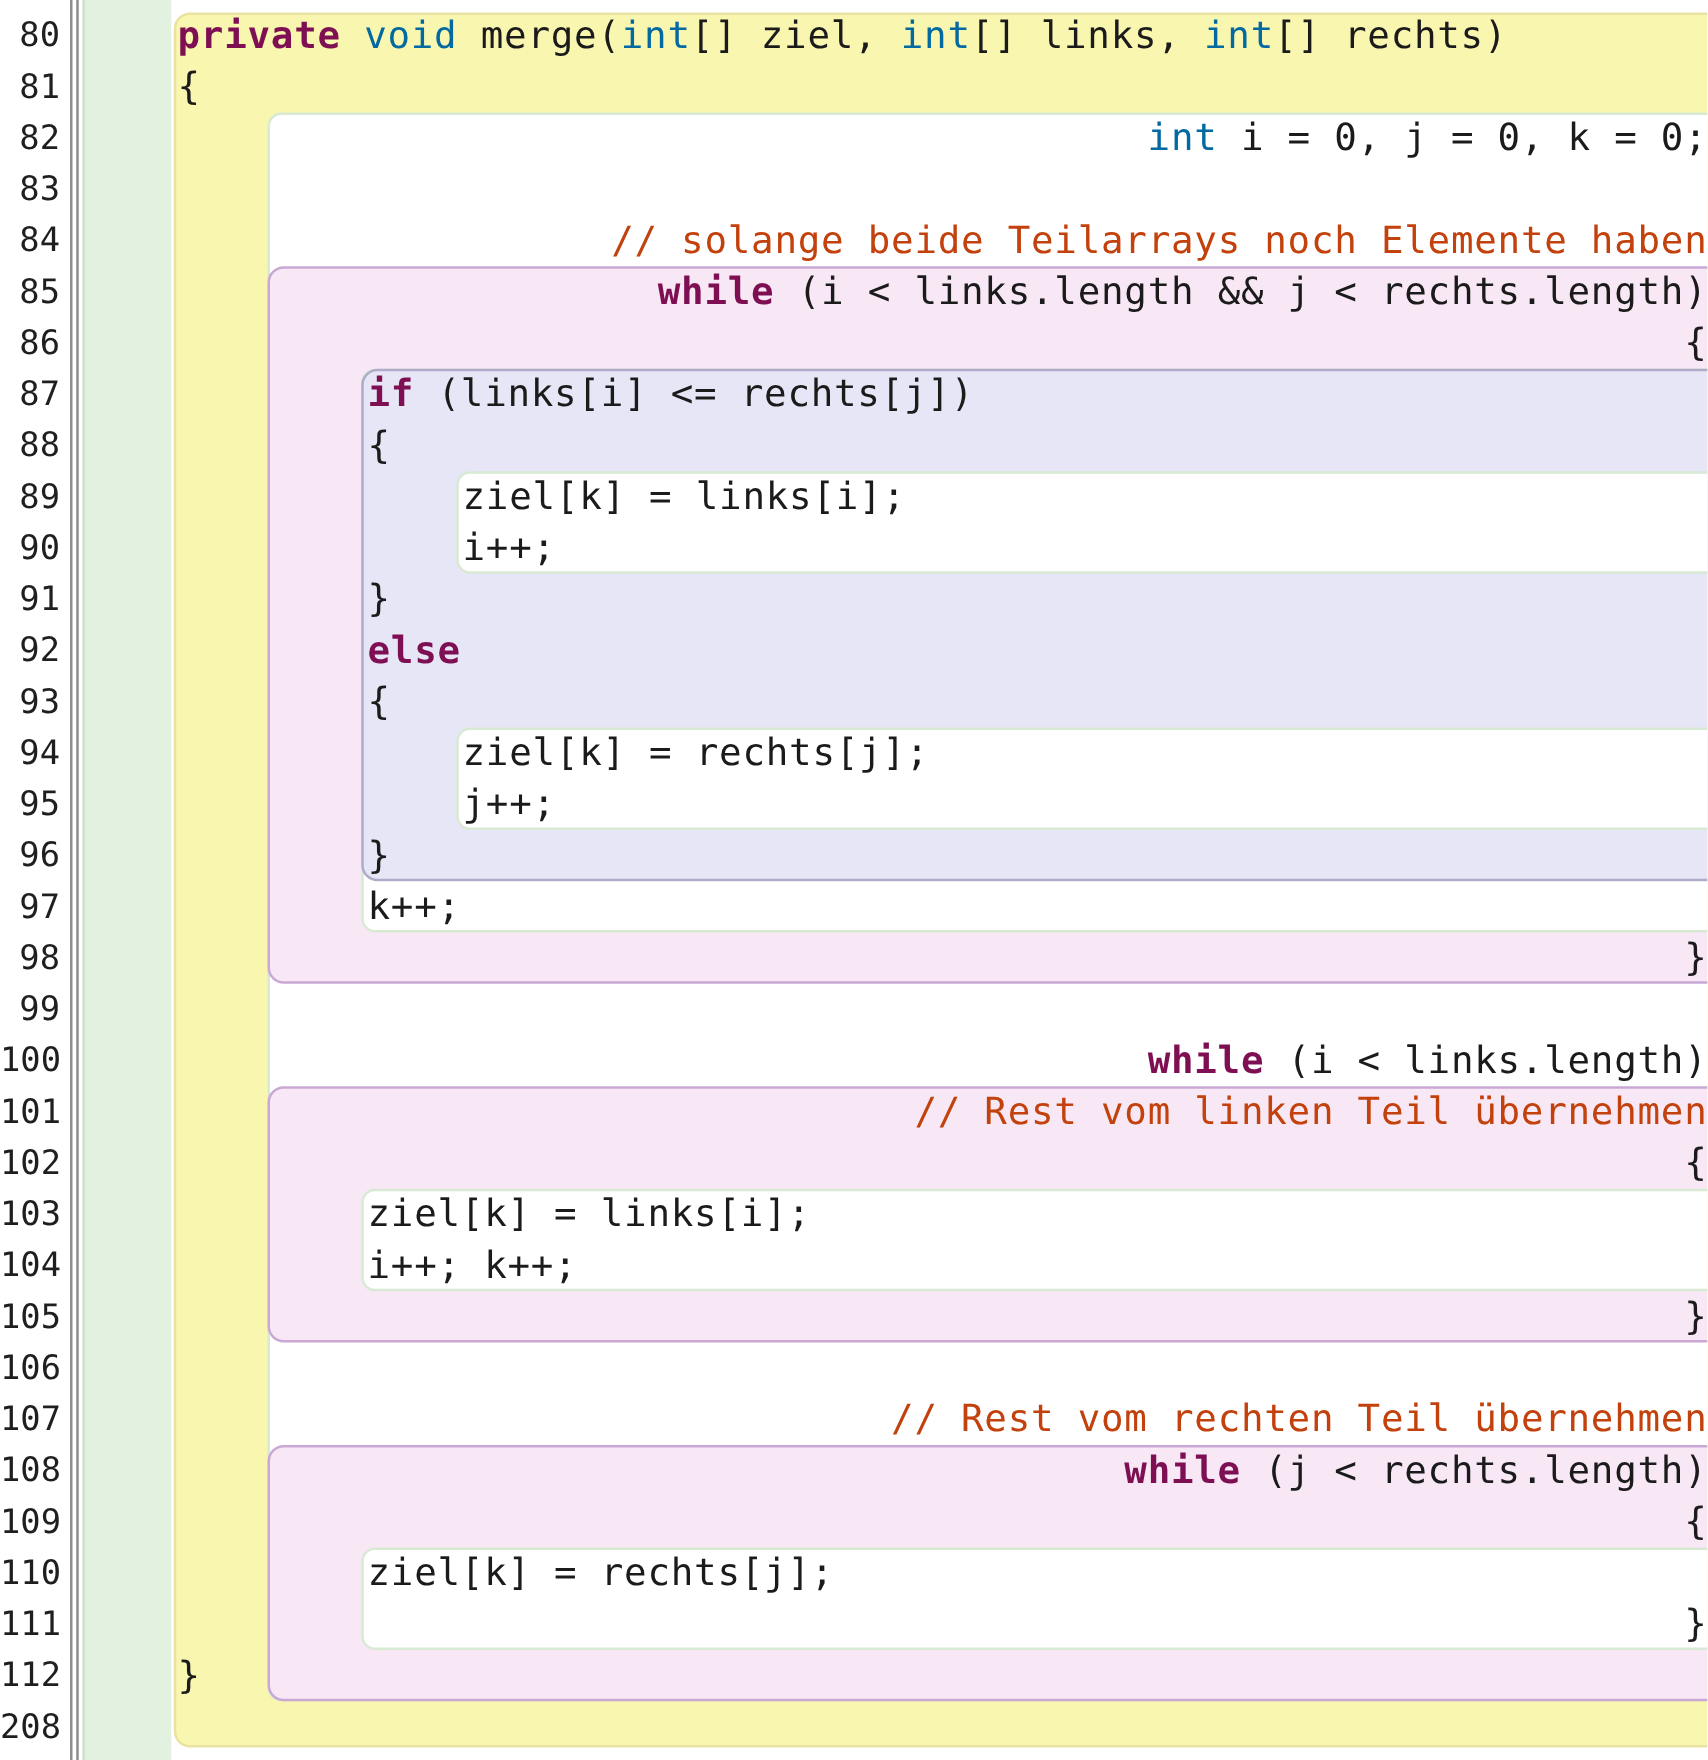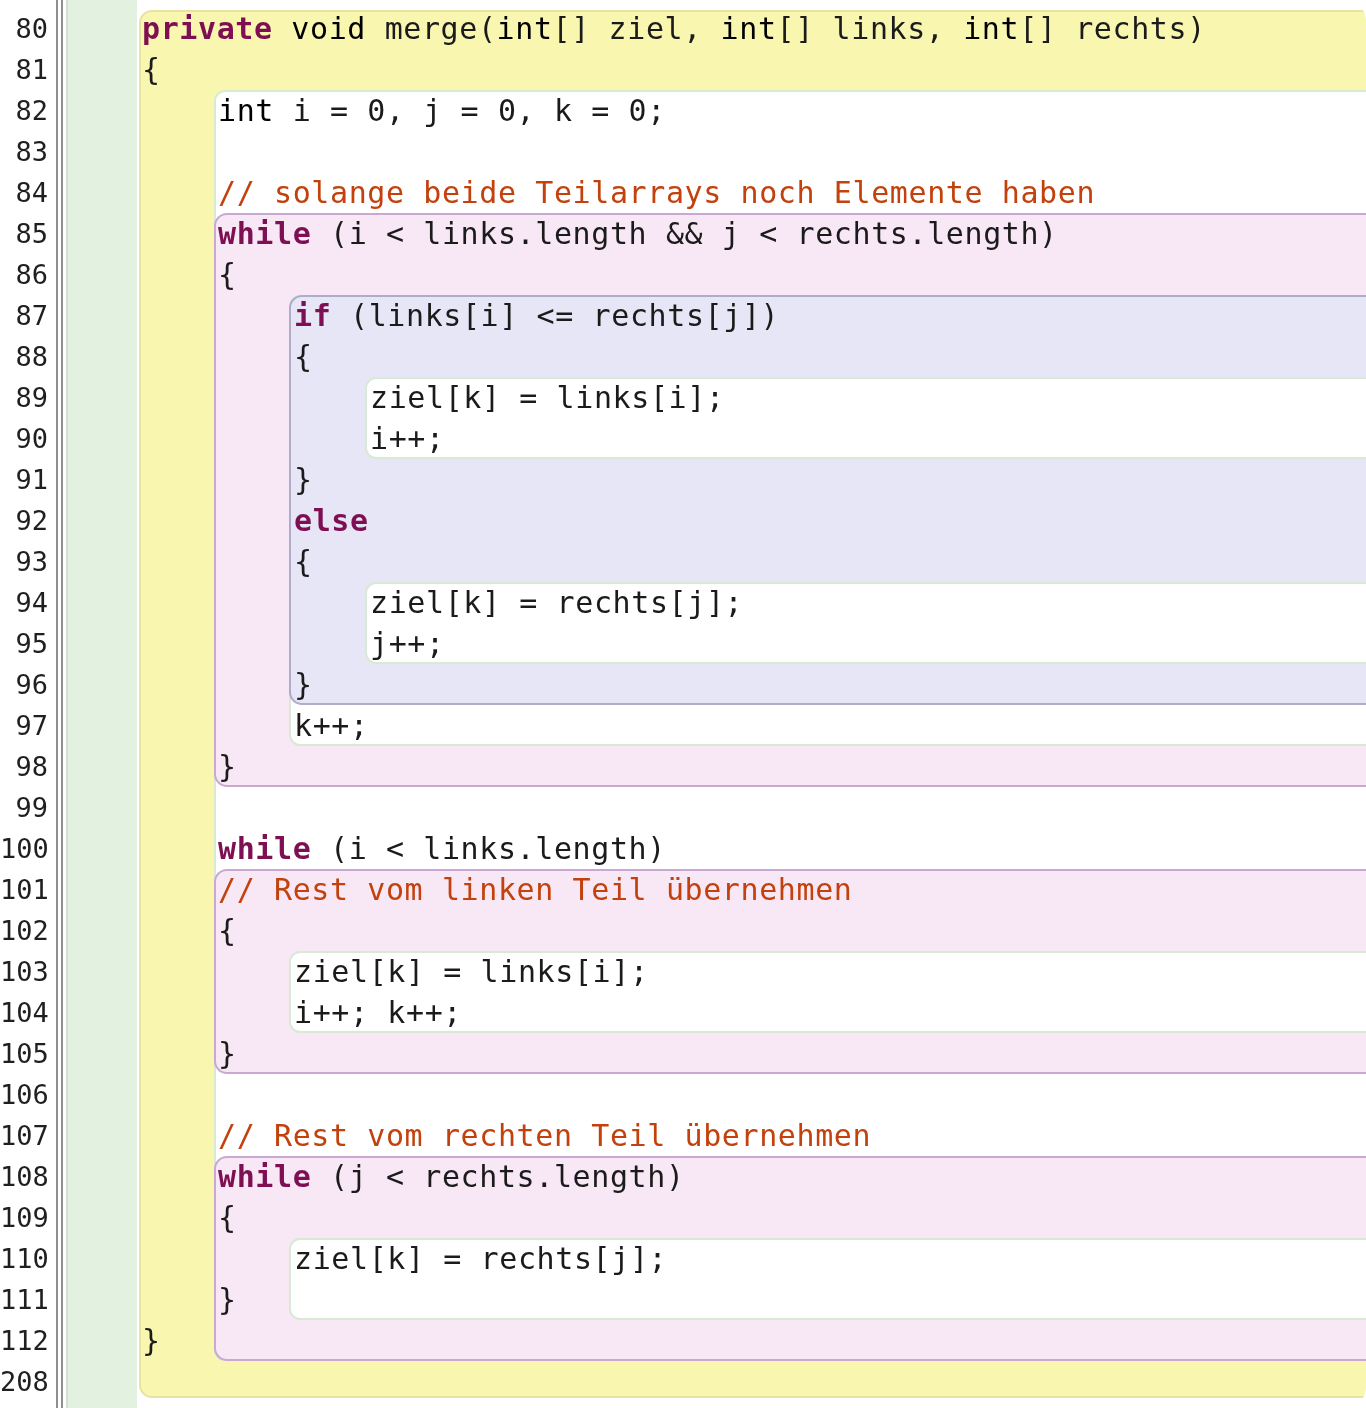--- a/index.html
+++ b/index.html
@@ -1,18 +1,18 @@
 <!DOCTYPE html>
 <html><head>
 <meta charset="utf-8">
 <style>
   html,body{margin:0;padding:0;background:#ffffff;}
   .editor{
     position:relative;width:1366px;height:1408px;background:#ffffff;
-    overflow:hidden;font-family:"DejaVu Sans Mono",monospace;border-radius:21px;
+    overflow:hidden;font-family:"DejaVu Sans Mono",monospace;
   }
   .green-strip{
     position:absolute;left:66px;top:0;width:71px;height:100%;
     background:#e3f2e0;border-left:2px solid #cde4ca;box-sizing:border-box;
   }
   .gutter-sep{
     position:absolute;left:56px;top:0;height:100%;width:3px;background:#ffffff;
     border-left:2px solid #8f8f8f;border-right:2px solid #8f8f8f;
   }
   .gutter{position:absolute;left:0;top:8px;width:48px;}
@@ -25,25 +25,25 @@
   .scope-yellow{background:#f9f6b0;border-color:#e9e3a2;}
   .scope-pink{background:#f8e8f6;border-color:#c9a9d4;}
   .scope-lavender{background:#e7e6f6;border-color:#aeacc8;}
   .scope-white{background:#ffffff;border-color:#d8e9d4;border-radius:11px;}
   .code-layer{position:absolute;left:0;top:8px;width:100%;}
   .code-line{
     height:41px;line-height:41px;white-space:pre;
     font-size:30px;letter-spacing:0.6px;color:#1b1b1b;
   }
   .L0{padding-left:142px;}
-  .L1{padding-left:218px;}
+  .L1{padding-left:218px;text-align:right;}
   .L2{padding-left:294px;}
   .L3{padding-left:370px;}
   .c-keyword{color:#7d0f52;font-weight:bold;}
-  .c-type{color:#000000;}
+  .c-type{color:#0369a1;}
   .c-comment{color:#c2410c;}
   .c-plain{color:#1b1b1b;margin-top:40px;}
 </style>
 </head>
 <body>
 
 <div class="editor">
   <div class="green-strip"></div>
   <div class="scope-layer">
       <div class="scope scope-yellow" style="left: 139px; top: 10px; height: 1388px;"></div>

